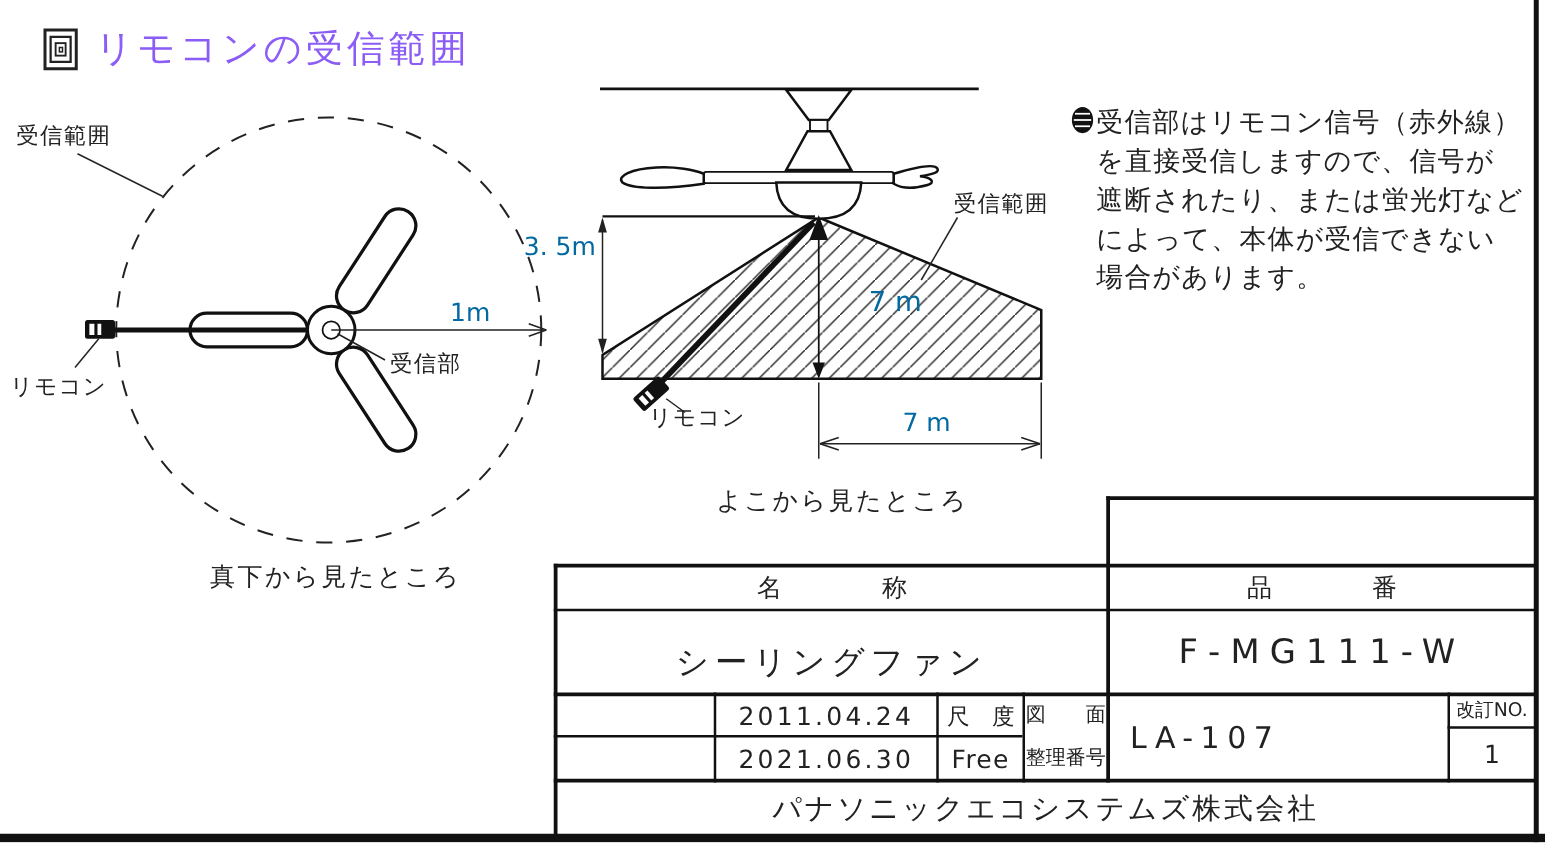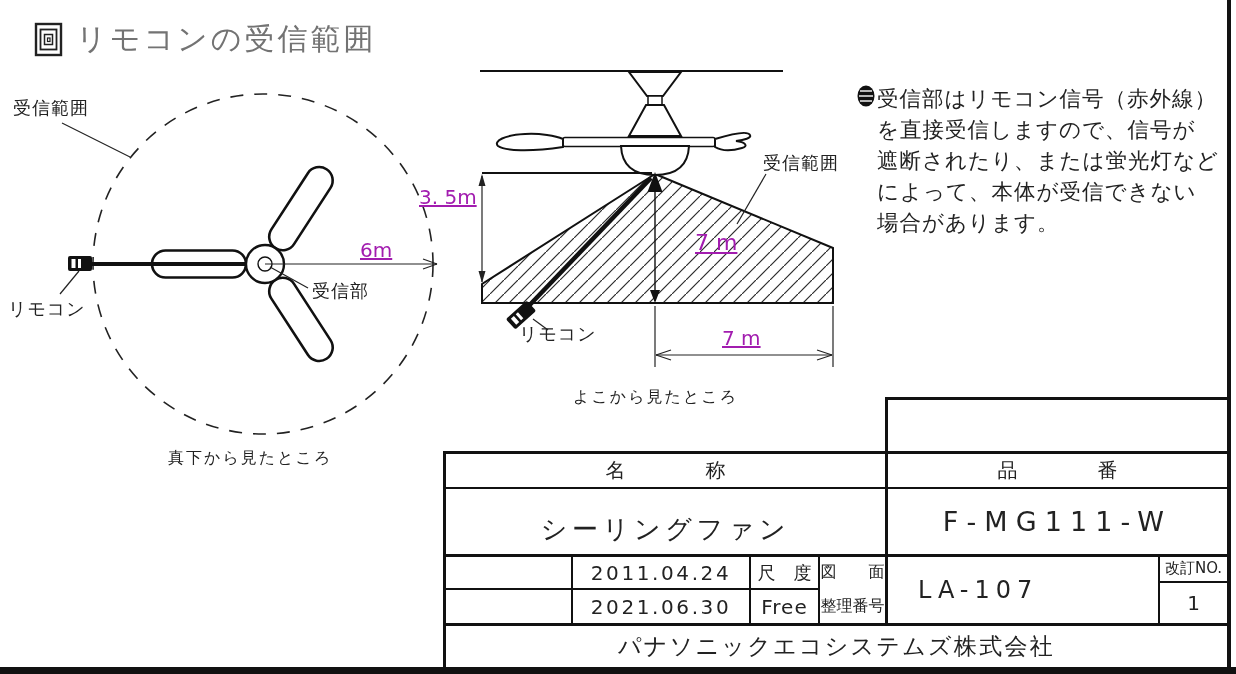--- a/index.html
+++ b/index.html
@@ -2,23 +2,23 @@
 <html><head>
 <meta charset="utf-8">
 <style>
   html,body{margin:0;padding:0;background:#fff;}
   .page{
     position:relative;width:1236px;height:674px;background:#fff;overflow:hidden;
     font-family:"DejaVu Sans","Liberation Sans",sans-serif;color:#1a1a1a;
   }
   .abs{position:absolute;white-space:nowrap;}
   .lbl{font-size:18px;letter-spacing:1px;color:#222;}
-  .dim{font-size:20px;color:#a21caf;text-decoration:underline;}
-  .caption{font-size:16px;letter-spacing:2px;color:#222;}
-  .page-title{font-size:30px;letter-spacing:3px;color:#737373;}
+  .dim{font-size:20px;color:#0369a1;}
+  .caption{font-size:20px;letter-spacing:2px;color:#222;}
+  .page-title{font-size:30px;letter-spacing:3px;color:#8b5cf6;}
   .note-text{
     font-size:21.5px;line-height:31px;letter-spacing:1px;
     white-space:pre-line;color:#222;width:370px;
   }
   
   .hline,.vline{position:absolute;background:#111;}
   
   .cell{
     position:absolute;display:flex;align-items:center;justify-content:center;
     color:#222;overflow:hidden;border-radius:14px;
@@ -128,21 +128,21 @@
       <line x1="860" y1="91" x2="872" y2="91" stroke="#fff" stroke-width="1.4"></line>
       <line x1="859" y1="96" x2="873" y2="96" stroke="#fff" stroke-width="1.4"></line>
       <line x1="860" y1="101" x2="872" y2="101" stroke="#fff" stroke-width="1.4"></line>
     </g>
   </svg>
 
   <div class="abs page-title" style="left:76px;top:19px;">リモコンの受信範囲</div>
 
   <div class="abs lbl" style="left:13px;top:96px;">受信範囲</div>
   <div class="abs lbl" style="left:8px;top:297px;">リモコン</div>
-  <div class="abs dim" style="left:360px;top:238px;">6m</div>
+  <div class="abs dim" style="left:360px;top:238px;">1m</div>
   <div class="abs lbl" style="left:312px;top:279px;">受信部</div>
   <div class="abs caption" style="left:168px;top:448px;">真下から見たところ</div>
 
   <div class="abs dim" style="left:419px;top:185px;">3. 5m</div>
   <div class="abs lbl" style="left:763px;top:151px;">受信範囲</div>
   <div class="abs dim" style="left:695px;top:230px;font-size:22px;">7 m</div>
   <div class="abs lbl" style="left:519px;top:322px;">リモコン</div>
   <div class="abs dim" style="left:722px;top:326px;">7 m</div>
   <div class="abs caption" style="left:573px;top:387px;">よこから見たところ</div>
 
@@ -173,21 +173,21 @@
 
   <div class="cell" style="left:573px;top:557px;width:176px;height:31px;font-size:20px;letter-spacing:0.13em;">2011.04.24</div>
   <div class="cell" style="left:751px;top:557px;width:67px;height:31px;font-size:18px;">尺　度</div>
 
   <div class="cell" style="left:820px;top:556px;width:65px;height:32px;font-size:16px;">図　　面</div>
   <div class="cell" style="left:820px;top:590px;width:65px;height:32px;font-size:16px;text-align:center;">整理番号</div>
 
   <div class="cell" style="left:573px;top:590px;width:176px;height:33px;font-size:20px;letter-spacing:0.13em;">2021.06.30</div>
   <div class="cell" style="left:751px;top:590px;width:67px;height:33px;font-size:20px;letter-spacing:0.05em;">Free</div>
 
-  <div class="cell left" style="left:888px;top:557px;width:270px;height:66px;font-size:24px;letter-spacing:0.25em;padding-left:30px;">LA-107</div>
+  <div class="cell left" style="left:888px;top:557px;width:270px;height:66px;font-size:24px;letter-spacing:0.25em;padding-left:16px;">LA-107</div>
 
   <div class="cell" style="left:1160px;top:556px;width:67px;height:25px;font-size:15px;">改訂NO.</div>
   <div class="cell" style="left:1160px;top:583px;width:67px;height:40px;font-size:20px;">1</div>
 
   <div class="cell" style="left:446px;top:626px;width:781px;height:41px;font-size:23px;letter-spacing:0.1em;">パナソニックエコシステムズ株式会社</div>
 
   <div class="border-right"></div>
   <div class="border-bottom"></div>
 </div>
 

